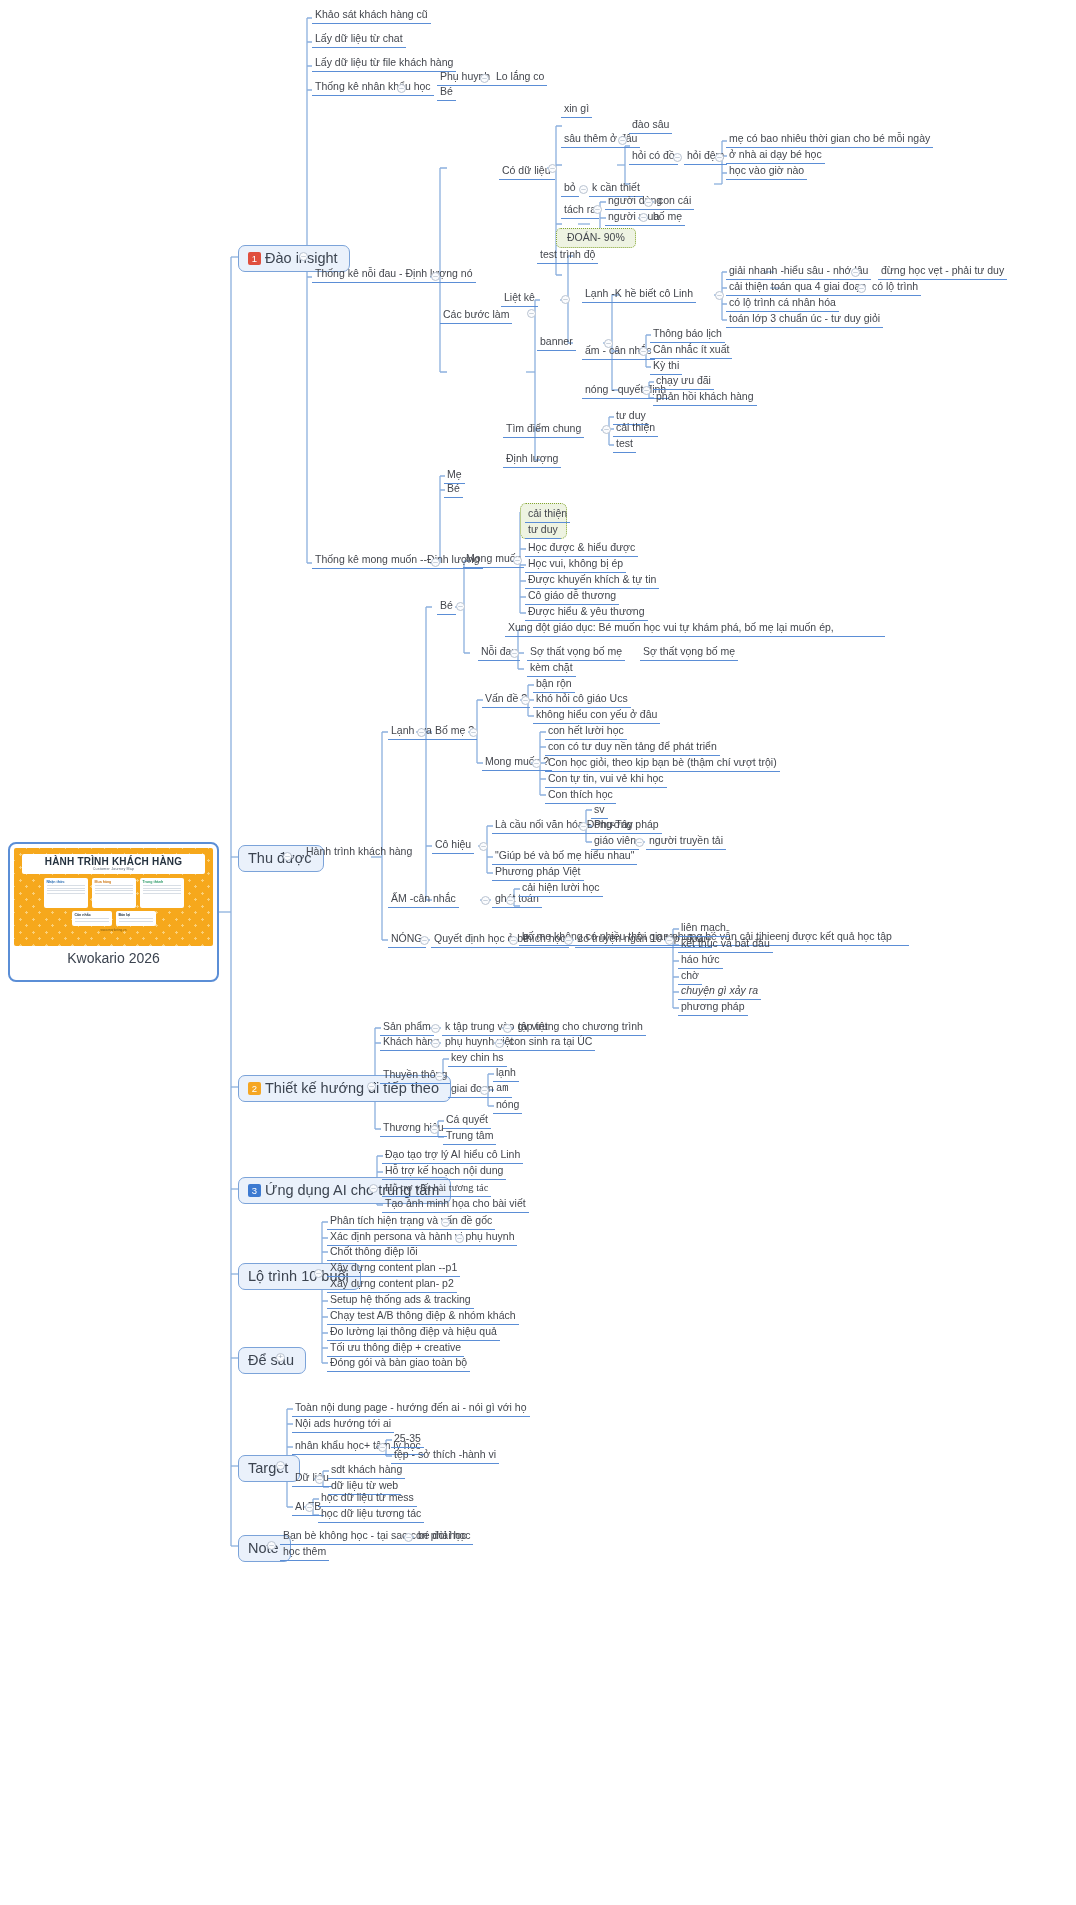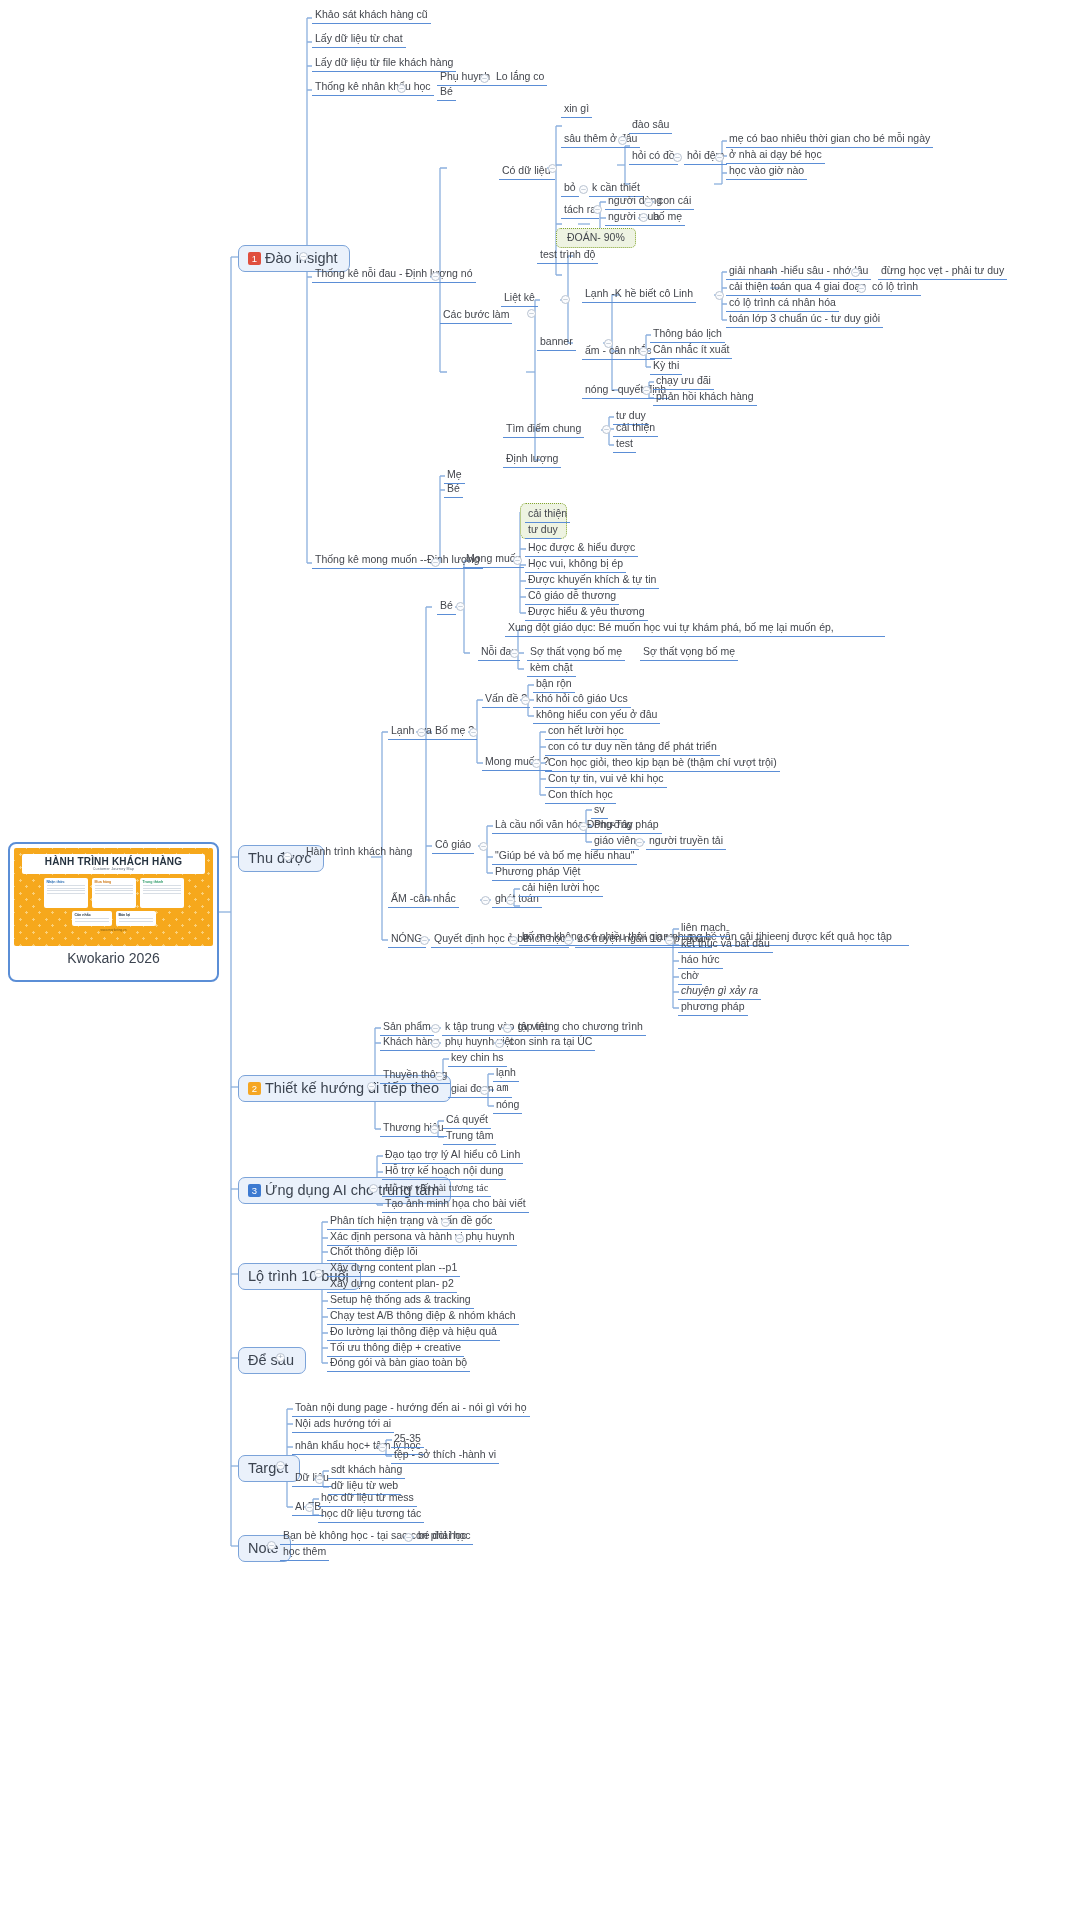--- a/index.html
+++ b/index.html
@@ -539,21 +539,21 @@
   <div class="node" style="left:533px; top:707px;">không hiểu con yếu ở đâu</div>
 
   <div class="node" style="left:482px; top:754px;">Mong muốn ?</div>
   <div class="tog" style="left:532px; top:759px;"></div>
   <div class="node" style="left:545px; top:723px;">con hết lười học</div>
   <div class="node" style="left:545px; top:739px;">con có tư duy nền tảng để phát triển</div>
   <div class="node" style="left:545px; top:755px;">Con học giỏi, theo kịp bạn bè (thậm chí vượt trội)</div>
   <div class="node" style="left:545px; top:771px;">Con tự tin, vui vẻ khi học</div>
   <div class="node" style="left:545px; top:787px;">Con thích học</div>
 
-  <div class="node" style="left:432px; top:837px;">Cô giáo</div>
+  <div class="node" style="left:432px; top:837px;">Cô hiệu</div>
   <div class="tog" style="left:479px; top:842px;"></div>
   <div class="node" style="left:492px; top:817px;">Là cầu nối văn hóa Đông-Tây</div>
   <div class="tog" style="left:579px; top:822px;"></div>
   <div class="node" style="left:591px; top:802px;">sv</div>
   <div class="node" style="left:591px; top:817px;">Phương pháp</div>
   <div class="node" style="left:591px; top:833px;">giáo viên</div>
   <div class="tog" style="left:635px; top:838px;"></div>
   <div class="node" style="left:646px; top:833px;">người truyền tải</div>
   <div class="node" style="left:492px; top:848px;">"Giúp bé và bố mẹ hiểu nhau"</div>
   <div class="node" style="left:492px; top:864px;">Phương pháp Việt</div>

